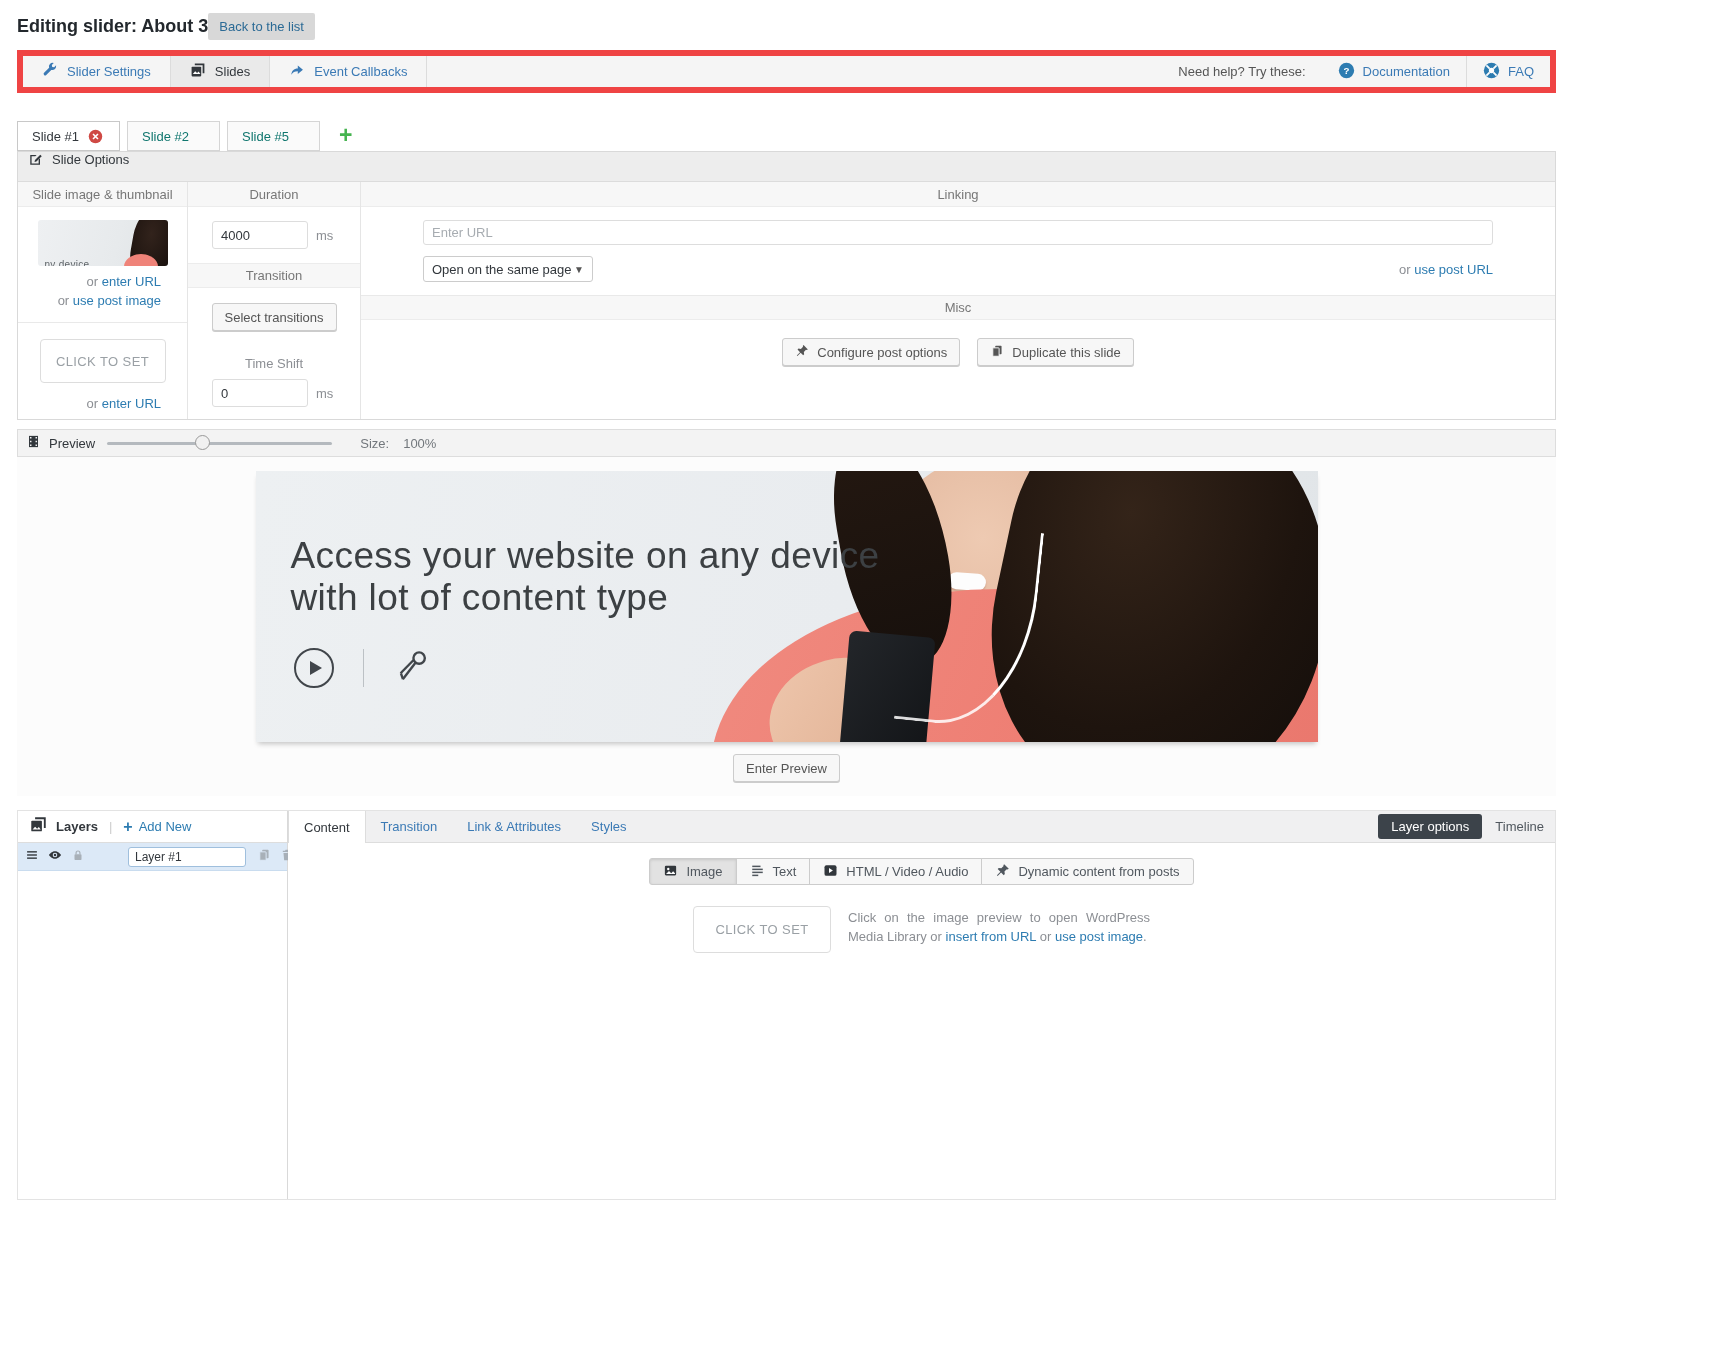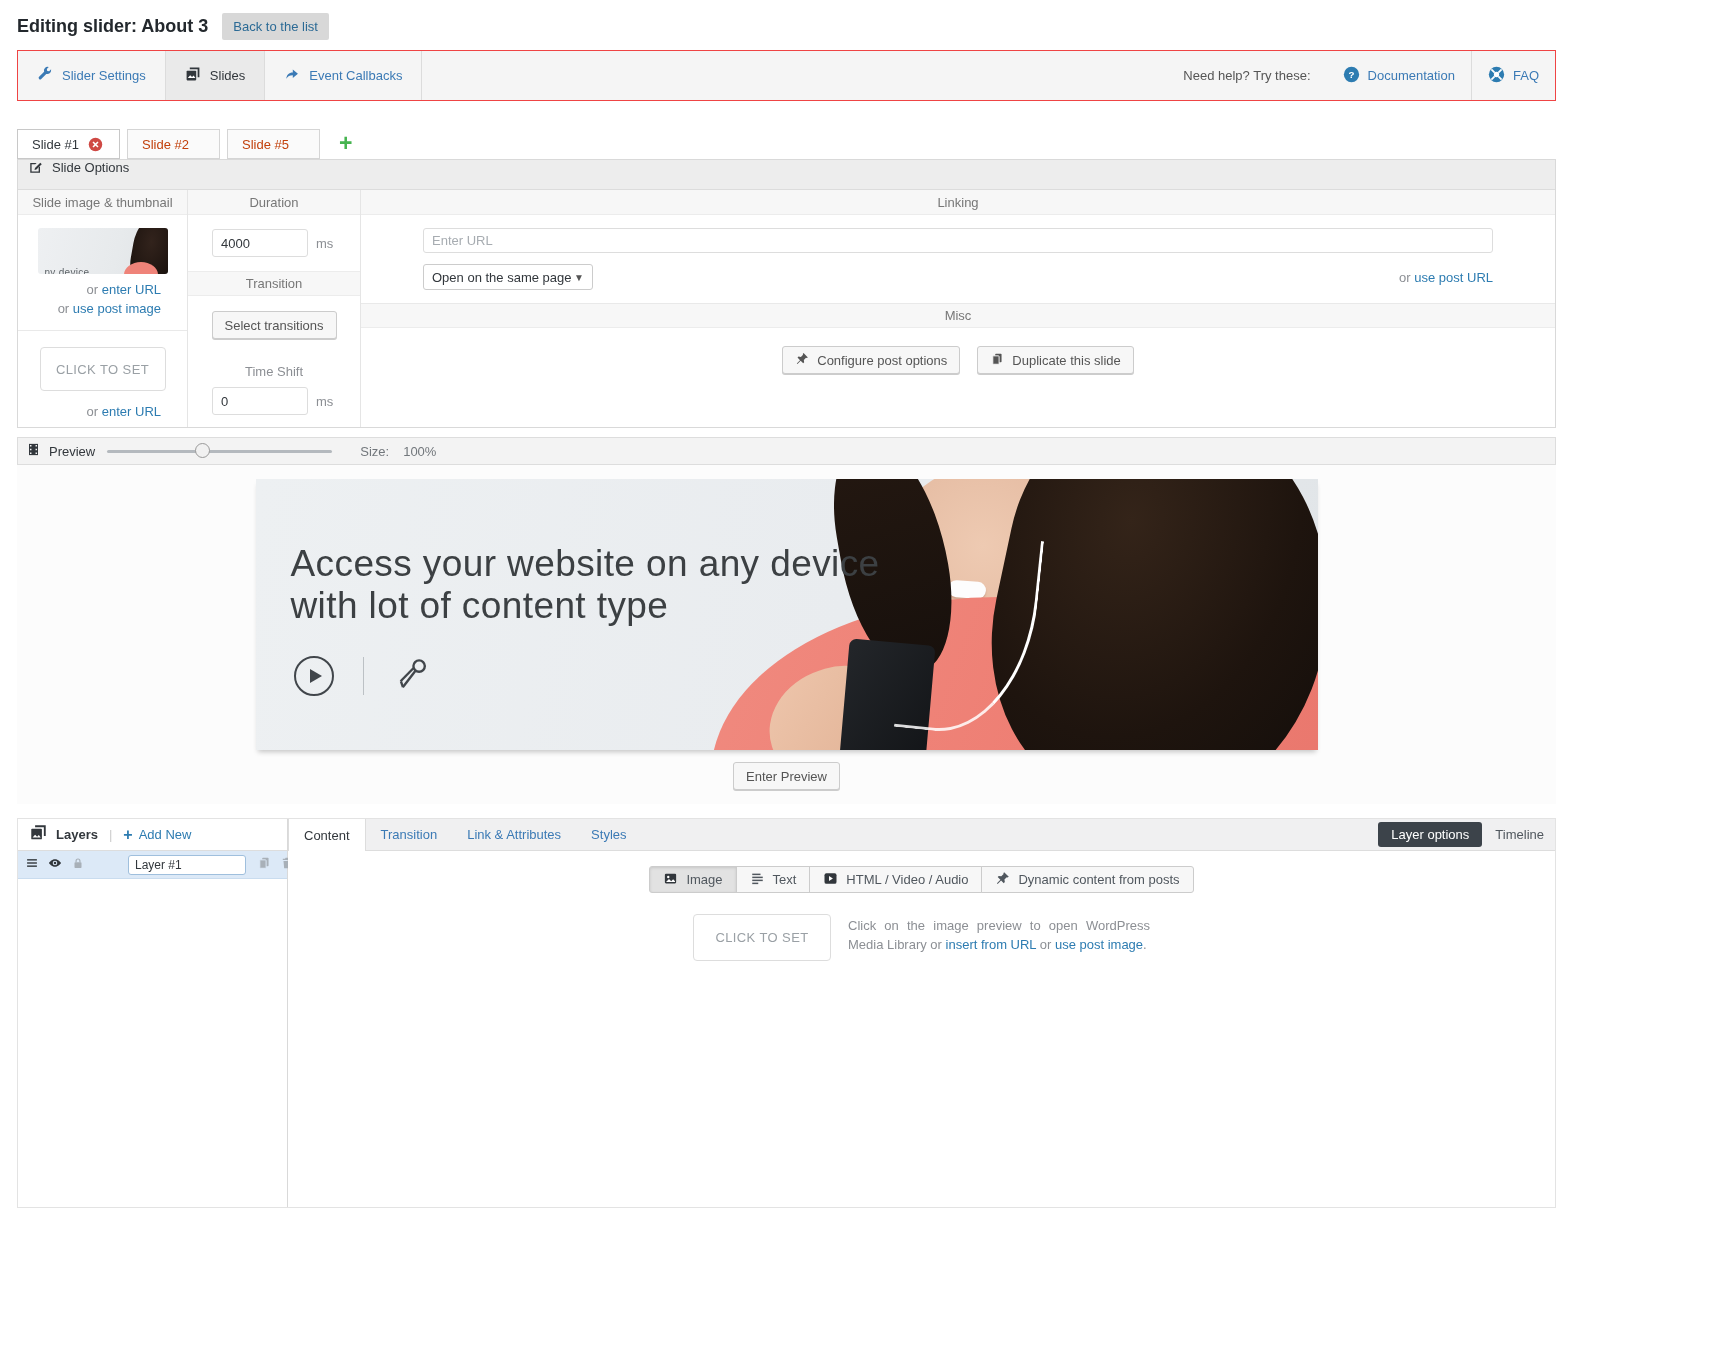--- a/index.html
+++ b/index.html
@@ -1,39 +1,39 @@
 <!DOCTYPE html>
 <html><head>
 <meta charset="utf-8">
 <style>
   * { margin:0; padding:0; box-sizing:border-box; }
   html,body { width:1730px; height:1349px; background:#fff; font-family:"Liberation Sans","DejaVu Sans",sans-serif; color:#32373c; overflow:hidden; }
   .content { margin-left:17px; width:1539px; }
 
   
-  .title-row { display:flex; align-items:center; gap:14px; padding-top:13px; }
+  .title-row { display:flex; align-items:center; padding-top:13px; }
   .page-title { font-size:18px; font-weight:bold; color:#23282d; }
   .back-btn { background:#d8d8d8; color:#2b6a95; font-size:13px; padding:6px 11px; border:none; border-radius:2px; cursor:pointer; }
 
   
-  .nav-bar { margin-top:10px; height:51px; background:#f5f5f5; border:1px solid #ef4444; display:flex; align-items:stretch; }
+  .nav-bar { margin-top:10px; height:43px; background:#f5f5f5; border:6px solid #ef4444; display:flex; align-items:stretch; }
   .nav-tab { display:flex; align-items:center; gap:9px; padding:0 19px; font-size:13px; color:#3b7ab5; border-right:1px solid #dcdcdc; cursor:pointer; }
   .nav-tab.active { background:#eaeaea; color:#32373c; }
   .nav-tab svg { width:16px; height:16px; }
   .nav-help { margin-left:auto; display:flex; align-items:stretch; }
   .help-text { display:flex; align-items:center; font-size:13px; color:#555; margin-right:16px; }
   .help-link { display:flex; align-items:center; gap:8px; font-size:13px; color:#3b7ab5; padding:0 16px; cursor:pointer; }
   .help-link.faq { border-left:1px solid #dcdcdc; }
   .help-link svg { width:17px; height:17px; }
 
   
   .slide-tabs { margin-top:28px; display:flex; align-items:flex-end; height:30px; }
   .slide-tab { height:30px; display:flex; align-items:center; gap:9px; padding:0 14px; font-size:13px; border:1px solid #d5d5d5; margin-right:7px; cursor:pointer; }
   .slide-tab.active { background:#fff; color:#32373c; border-color:#c8c8c8; width:103px; }
-  .slide-tab.inactive { background:#fafafa; color:#c2410c; width:93px; }
+  .slide-tab.inactive { background:#fafafa; color:#0f766e; width:93px; }
   .slide-tab .close svg { width:15px; height:15px; display:block; }
   .add-slide { color:#46b450; font-size:23px; font-weight:bold; margin-left:12px; padding-bottom:2px; cursor:pointer; }
 
   
   .panel { border:1px solid #d9d9d9; background:#fff; }
   .panel-titlebar { height:30px; background:#ededed; border-bottom:1px solid #dcdcdc; display:flex; gap:9px; padding:0 10px; font-size:13px; color:#32373c; }
   .panel-titlebar svg { width:15px; height:15px; }
   .so-body { display:flex; align-items:stretch; }
   .col-a { width:170px; border-right:1px solid #e5e5e5; }
   .col-b { width:173px; border-right:1px solid #e5e5e5; }

